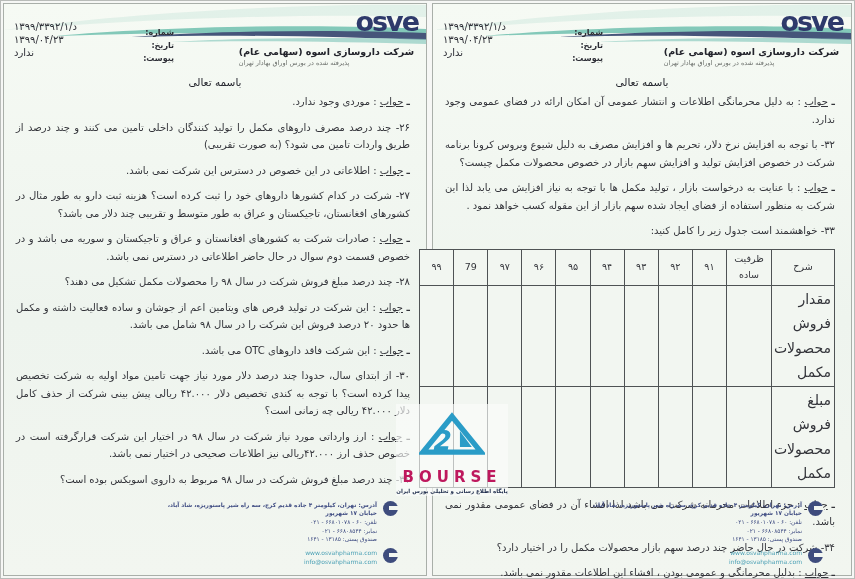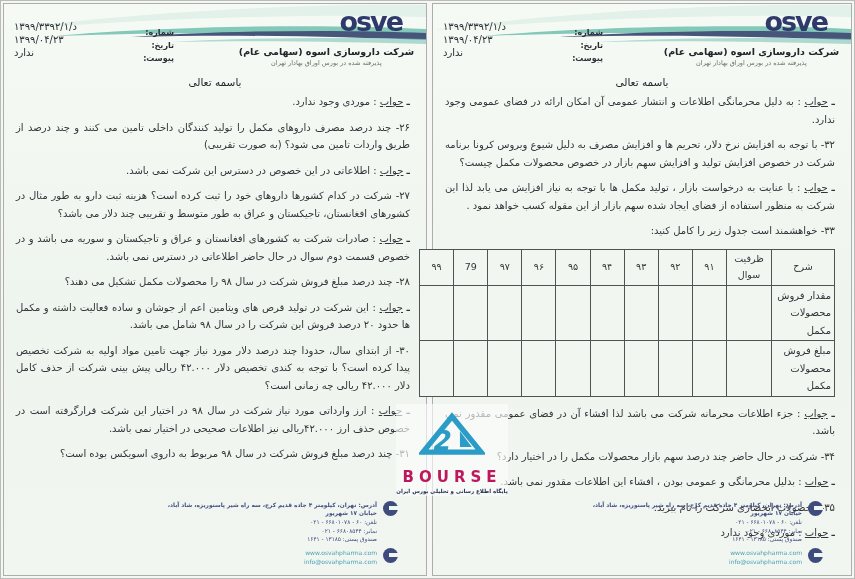--- a/index.html
+++ b/index.html
@@ -17,25 +17,25 @@
     border:1px solid #a9afa9;
     box-sizing:border-box;
   }
   .page-left{left:3px;width:424px;}
   .page-right{left:432px;width:420px;}
 
   
   .lh{position:relative;height:84px;}
   .swoosh{position:absolute;top:0;left:0;width:100%;height:46px;}
   .logo{
-    position:absolute;top:4px;right:24px;
+    position:absolute;top:4px;right:8px;
     font-size:27px;font-weight:bold;color:#2e3a6b;
     letter-spacing:-2px;line-height:1;z-index:2;
   }
-  .company{position:absolute;top:42px;right:12px;text-align:center;direction:rtl;z-index:2;}
+  .company{position:absolute;top:42px;right:12px;text-align:left;direction:rtl;z-index:2;}
   .company .cname{font-size:9.5px;font-weight:bold;color:#23242c;}
   .company .csub{font-size:6.5px;color:#6b6f6b;margin-top:2px;}
   .meta{position:absolute;top:24px;left:10px;width:160px;direction:rtl;z-index:2;}
   .mrow{display:flex;align-items:flex-start;height:13px;}
   .mlabel{width:46px;font-size:8px;font-weight:bold;color:#2c2d35;}
   .mval{flex:1;text-align:left;font-size:10px;color:#2c2d35;transform:translateY(-7px);}
   .ltr{direction:ltr;unicode-bidi:isolate;display:inline-block;}
   .bismillah{
     position:absolute;bottom:0;left:0;width:100%;text-align:center;
     font-size:10.5px;font-weight:normal;color:#23242c;
@@ -50,21 +50,21 @@
   .a{margin:8px 0 0 0;}
   .a:first-child{margin-top:0;}
   .adash{font-weight:bold;}
   .alabel{font-weight:normal;text-decoration:underline;}
 
   
   .tablewrap{margin:9px 0 2px -13px;}
   table.cap{border-collapse:collapse;width:calc(100% + 13px);table-layout:fixed;direction:rtl;background:#f2f6f1;}
   table.cap th,table.cap td{border:1px solid #4f5355;padding:1px 3px;font-weight:normal;}
   table.cap th{height:30px;font-size:9.5px;text-align:center;color:#33343a;}
-  table.cap td{height:42px;font-size:10px;vertical-align:middle;color:#33343a;}
+  table.cap td{height:42px;font-size:14px;vertical-align:middle;color:#33343a;}
   th.c-desc,td.c-desc{width:56px;text-align:right;}
   th.c-cap{width:38px;}
 
   
   .pfooter{
     position:absolute;bottom:5px;right:28px;width:250px;
     direction:rtl;color:#3f4c82;z-index:2;
   }
   .frow{display:flex;align-items:flex-start;margin-bottom:4px;}
   .badge{
@@ -122,20 +122,21 @@
   </div>
 
   <div class="content">
     <p class="a"><span class="adash">ـ</span> <span class="alabel">جواب</span><span> : موردی وجود ندارد.</span></p>
     <p class="q">۲۶- چند درصد مصرف داروهای مکمل را تولید کنندگان داخلی تامین می کنند و چند درصد از طریق واردات تامین می شود؟ (به صورت تقریبی)</p>
     <p class="a"><span class="adash">ـ</span> <span class="alabel">جواب</span><span> : اطلاعاتی در این خصوص در دسترس این شرکت نمی باشد.</span></p>
     <p class="q">۲۷- شرکت در کدام کشورها داروهای خود را ثبت کرده است؟ هزینه ثبت دارو به طور مثال در کشورهای افغانستان، تاجیکستان و عراق به طور متوسط و تقریبی چند دلار می باشد؟</p>
     <p class="a"><span class="adash">ـ</span> <span class="alabel">جواب</span><span> : صادرات شرکت به کشورهای افغانستان و عراق و تاجیکستان و سوریه می باشد و در خصوص قسمت دوم سوال در حال حاضر اطلاعاتی در دسترس نمی باشد.</span></p>
     <p class="q">۲۸- چند درصد مبلغ فروش شرکت در سال ۹۸ را محصولات مکمل تشکیل می دهند؟</p>
     <p class="a"><span class="adash">ـ</span> <span class="alabel">جواب</span><span> : این شرکت در تولید قرص های ویتامین اعم از جوشان و ساده فعالیت داشته و مکمل ها حدود ۲۰ درصد فروش این شرکت را در سال ۹۸ شامل می باشد.</span></p>
+    <p class="a"><span class="adash">ـ</span> <span class="alabel">جواب</span><span> : این شرکت فاقد داروهای OTC می باشد.</span></p>
     <p class="q">۳۰- از ابتدای سال، حدودا چند درصد دلار مورد نیاز جهت تامین مواد اولیه به شرکت تخصیص پیدا کرده است؟ با توجه به کندی تخصیص دلار ۴۲.۰۰۰ ریالی پیش بینی شرکت از حذف کامل دلار ۴۲.۰۰۰ ریالی چه زمانی است؟</p>
     <p class="a"><span class="adash">ـ</span> <span class="alabel">جواب</span><span> : ارز وارداتی مورد نیاز شرکت در سال ۹۸ در اختیار این شرکت قرارگرفته است در خصوص حذف ارز ۴۲.۰۰۰ریالی نیز اطلاعات صحیحی در اختیار نمی باشد.</span></p>
     <p class="q">۳۱- چند درصد مبلغ فروش شرکت در سال ۹۸ مربوط به داروی اسویکس بوده است؟</p>
   </div>
 
   <div class="pfooter">
     <div class="frow">
       <span class="badge">
           <span class="notch"></span>
         </span>
@@ -192,21 +193,21 @@
     <p class="a"><span class="adash">ـ</span> <span class="alabel">جواب</span><span> : به دلیل محرمانگی اطلاعات و انتشار عمومی آن امکان ارائه در فضای عمومی وجود ندارد.</span></p>
     <p class="q">۳۲- با توجه به افزایش نرخ دلار، تحریم ها و افزایش مصرف به دلیل شیوع ویروس کرونا برنامه شرکت در خصوص افزایش تولید و افزایش سهم بازار در خصوص محصولات مکمل چیست؟</p>
     <p class="a"><span class="adash">ـ</span> <span class="alabel">جواب</span><span> : با عنایت به درخواست بازار ، تولید مکمل ها با توجه به نیاز افزایش می یابد لذا این شرکت به منظور استفاده از فضای ایجاد شده سهم بازار از این مقوله کسب خواهد نمود .</span></p>
     <p class="q">۳۳- خواهشمند است جدول زیر را کامل کنید:</p>
 
     <div class="tablewrap">
       <table class="cap">
         <tbody>
             <tr>
           <th class="c-desc">شرح</th>
-          <th class="c-cap">ظرفیت سوال</th>
+          <th class="c-cap">ظرفیت ساده</th>
           <th>۹۱</th>
           <th>۹۲</th>
           <th>۹۳</th>
           <th>۹۴</th>
           <th>۹۵</th>
           <th>۹۶</th>
           <th>۹۷</th>
           <th>79</th>
           <th>۹۹</th>
         </tr>

